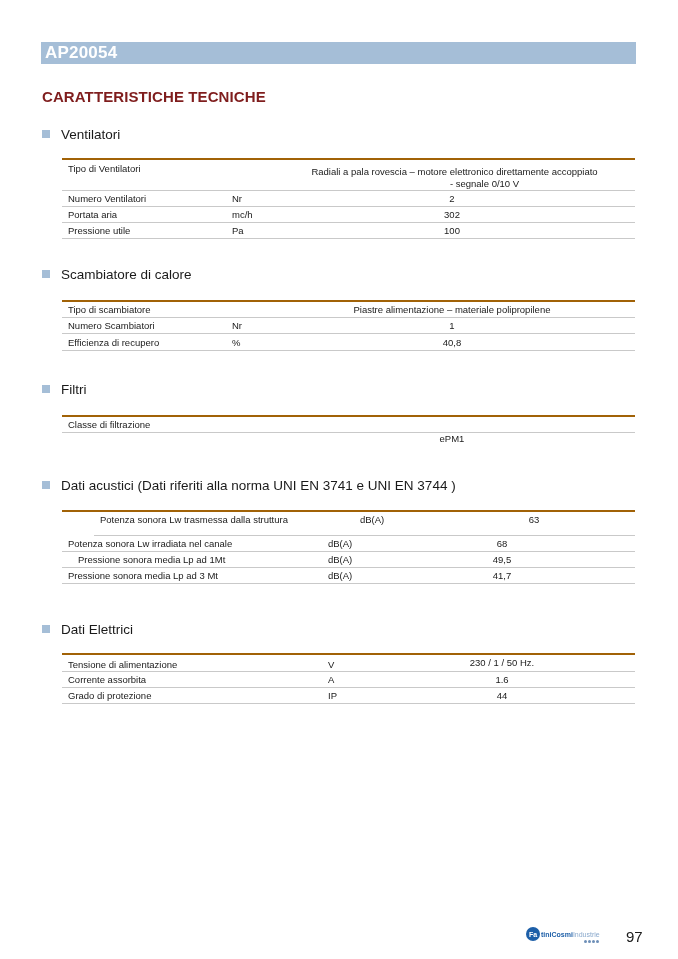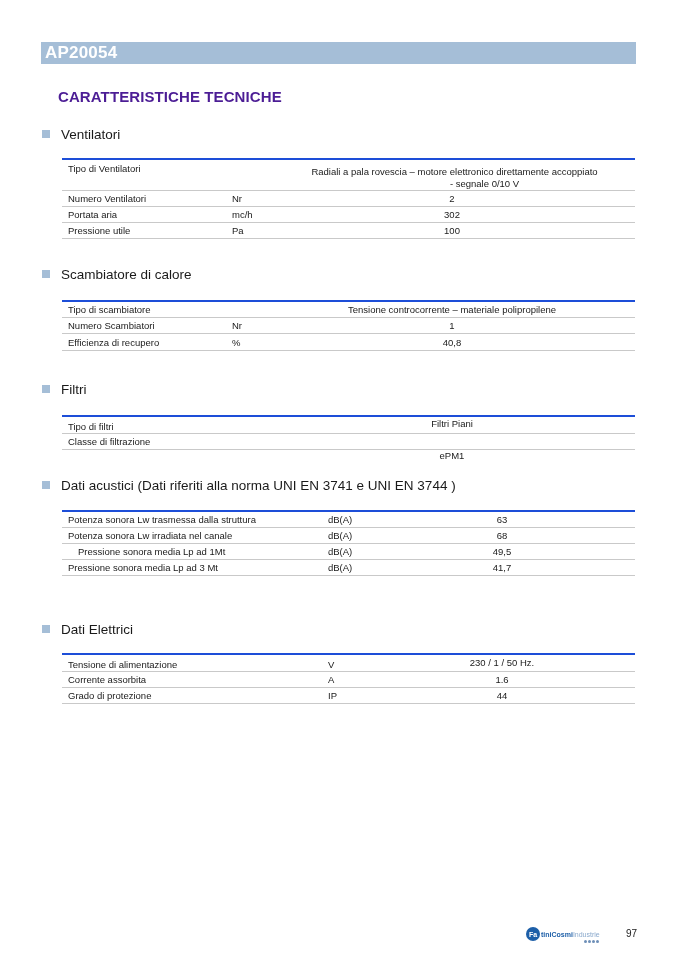--- a/index.html
+++ b/index.html
@@ -20,25 +20,25 @@
       position: absolute;
       left: 4px; top: 1px;
       font-family: "Liberation Sans", sans-serif;
       font-weight: bold;
       font-size: 17px;
       color: #ffffff;
       letter-spacing: 0.2px;
     }
     .page-heading {
       position: absolute;
-      left: 58px; top: 88px;
+      left: 42px; top: 88px;
       font-family: "Liberation Sans", sans-serif;
       font-weight: bold;
       font-size: 15px;
-      color: #4c1d95;
+      color: #7f1d1d;
       letter-spacing: 0.1px;
     }
     .section-title {
       position: absolute;
       left: 42px;
       height: 16px;
       display: flex;
       align-items: center;
     }
     .bullet {
@@ -49,21 +49,21 @@
     }
     .section-title .label {
       font-family: "Liberation Sans", sans-serif;
       font-size: 13.5px;
       color: #1a1a1a;
     }
     .spec-table {
       position: absolute;
       left: 62px;
       width: 573px;
-      border-top: 2px solid #1d4ed8;
+      border-top: 2px solid #a16207;
     }
     .spec-row {
       position: relative;
       border-bottom: 1.5px solid #c9c9c9;
       font-family: "Liberation Sans", sans-serif;
       font-size: 9.5px;
       color: #1a1a1a;
     }
     .spec-row .c-label { position: absolute; left: 6px; }
     .spec-row .c-unit { position: absolute; }
@@ -97,21 +97,21 @@
       display: flex; gap: 1px;
     }
     .logo-dots i {
       display: block; width: 3px; height: 3px; border-radius: 50%;
       background: #6e8fb8;
     }
     .page-number {
       position: absolute;
       left: 626px; top: 928px;
       font-family: "Liberation Sans", sans-serif;
-      font-size: 10px;
+      font-size: 15px;
       color: #1a1a1a;
     }
   </style>
 </head>
 <body>
 
 <div class="title-bar">
   <span>AP20054</span>
 </div>
 
@@ -144,55 +144,51 @@
   </div>
 </div>
 
 <div class="section-title" style="top:266px;">
   <span class="bullet"></span>
   <span class="label">Scambiatore di calore</span>
 </div>
 <div class="spec-table" style="top:300px;">
   <div class="spec-row" style="height:16px;">
     <span class="c-label" style="top:2px;">Tipo di scambiatore</span>
-    <span class="c-value" style="left:240px; width:300px; top:2px;">Tensione controcorrente – materiale polipropilene</span>
+    <span class="c-value" style="left:240px; width:300px; top:2px;">Piastre alimentazione – materiale polipropilene</span>
   </div>
   <div class="spec-row" style="height:16px;">
     <span class="c-label" style="top:2px;">Numero Scambiatori</span>
     <span class="c-unit" style="left:170px; top:2px;">Nr</span>
     <span class="c-value" style="left:340px; width:100px; top:2px;">1</span>
   </div>
   <div class="spec-row" style="height:17px;">
     <span class="c-label" style="top:3px;">Efficienza di recupero</span>
     <span class="c-unit" style="left:170px; top:3px;">%</span>
     <span class="c-value" style="left:340px; width:100px; top:3px;">40,8</span>
   </div>
 </div>
 
 <div class="section-title" style="top:381px;">
   <span class="bullet"></span>
   <span class="label">Filtri</span>
 </div>
 <div class="spec-table" style="top:415px;">
-  <div class="spec-row" style="height:17px;">
-    <span class="c-label" style="top:4px;">Tipo di filtri</span>
-    <span class="c-value" style="left:340px; width:100px; top:1px;">Filtri Piani</span>
-  </div>
   <div class="spec-row" style="height:16px;">
     <span class="c-label" style="top:2px;">Classe di filtrazione</span>
     <span class="c-value" style="left:340px; width:100px; top:16px;">ePM1</span>
   </div>
 </div>
 
 <div class="section-title" style="top:477px;">
   <span class="bullet"></span>
   <span class="label">Dati acustici (Dati riferiti alla norma UNI EN  3741 e UNI EN 3744 )</span>
 </div>
 <div class="spec-table" style="top:510px;">
-  <div class="spec-row" style="height:16px;">
+  <div class="spec-row" style="height:24px;margin-left:32px;">
     <span class="c-label" style="top:2px;">Potenza sonora Lw trasmessa dalla struttura</span>
     <span class="c-unit" style="left:266px; top:2px;">dB(A)</span>
     <span class="c-value" style="left:390px; width:100px; top:2px;">63</span>
   </div>
   <div class="spec-row" style="height:16px;">
     <span class="c-label" style="top:2px;">Potenza sonora Lw irradiata nel canale</span>
     <span class="c-unit" style="left:266px; top:2px;">dB(A)</span>
     <span class="c-value" style="left:390px; width:100px; top:2px;">68</span>
   </div>
   <div class="spec-row" style="height:16px;">

